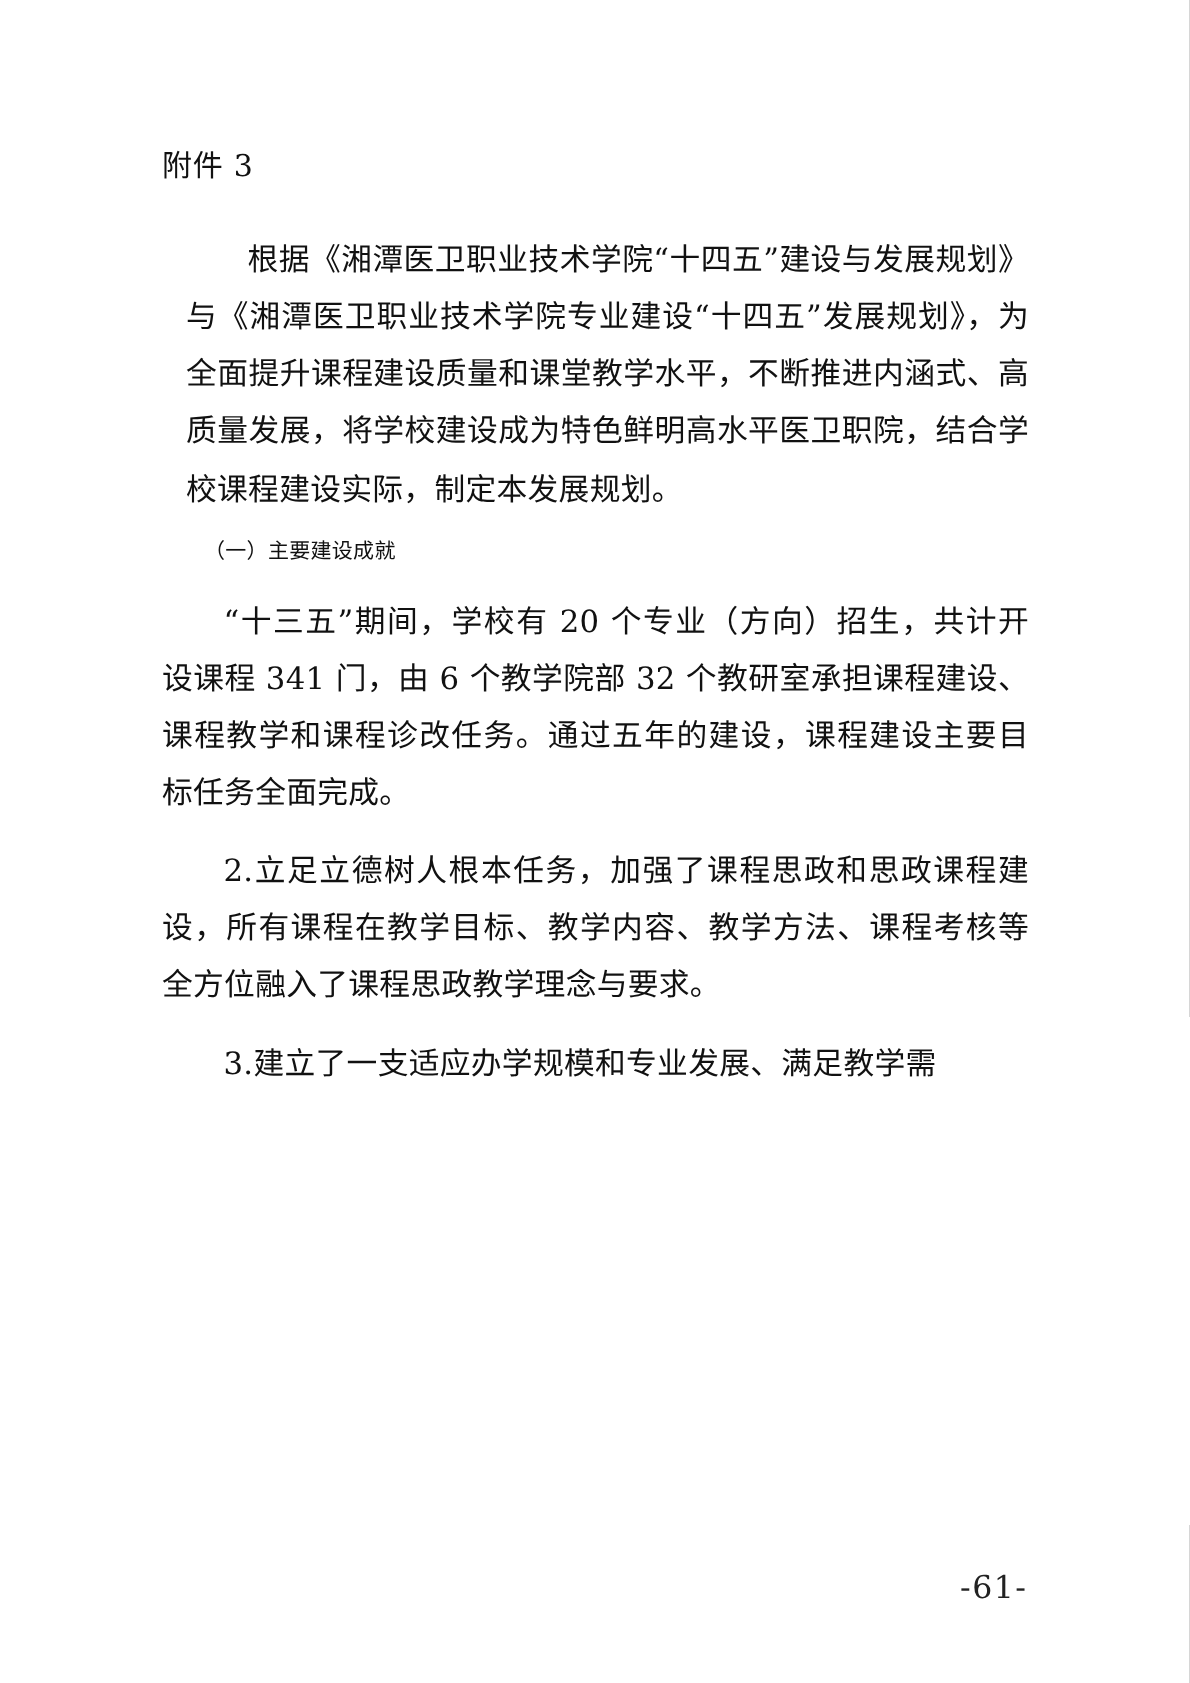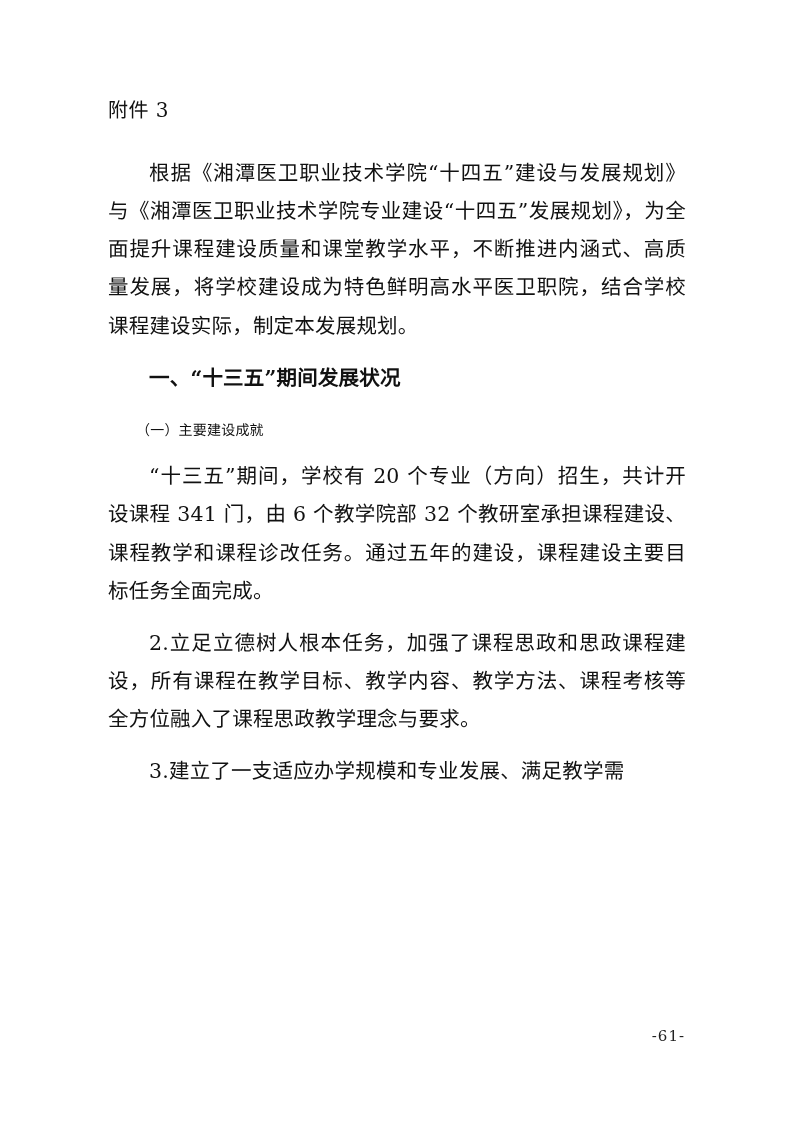--- a/index.html
+++ b/index.html
@@ -49,58 +49,58 @@
     text-justify: inter-ideograph;
     letter-spacing: 0.2px;
     margin: 0;
   }
   .para {
     text-indent: 2em;
     margin-top: 14px;
   }
   .first-para {
     margin-top: 30px;
+    margin-left: 16px;
   }
   .heading-1 {
     font-size: 20.5px;
     font-weight: bold;
     line-height: 1.86;
     text-indent: 2em;
     margin-top: 14px;
     letter-spacing: 0.2px;
   }
   .heading-2 {
     font-size: 14px;
     font-weight: normal;
     line-height: 1.86;
     text-indent: 2em;
     margin-top: 10px;
     letter-spacing: 0.2px;
   }
   .page-number {
     position: absolute;
     right: 108px;
-    bottom: 77px;
-    font-size: 15px;
+    bottom: 52px;
+    font-size: 21px;
     letter-spacing: 1px;
     color: #222;
   }
 </style>
 </head>
 <body>
 
 <div class="page">
   <div class="content">
 
     <div class="attachment-label">附件 3</div>
 
 
     <p class="body-text para first-para">根据《湘潭医卫职业技术学院“十四五”建设与发展规划》与《湘潭医卫职业技术学院专业建设“十四五”发展规划》，为全面提升课程建设质量和课堂教学水平，不断推进内涵式、高质量发展，将学校建设成为特色鲜明高水平医卫职院，结合学校课程建设实际，制定本发展规划。</p>
 
-    <p class="heading-1">一、“十三五”期间发展状况</p>
 
     <p class="heading-2">（一）主要建设成就</p>
 
     <p class="body-text para">“十三五”期间，学校有 20 个专业（方向）招生，共计开设课程 341 门，由 6 个教学院部 32 个教研室承担课程建设、课程教学和课程诊改任务。通过五年的建设，课程建设主要目标任务全面完成。</p>
 
 
     <p class="body-text para">2.立足立德树人根本任务，加强了课程思政和思政课程建设，所有课程在教学目标、教学内容、教学方法、课程考核等全方位融入了课程思政教学理念与要求。</p>
 
     <p class="body-text para">3.建立了一支适应办学规模和专业发展、满足教学需</p>
 

